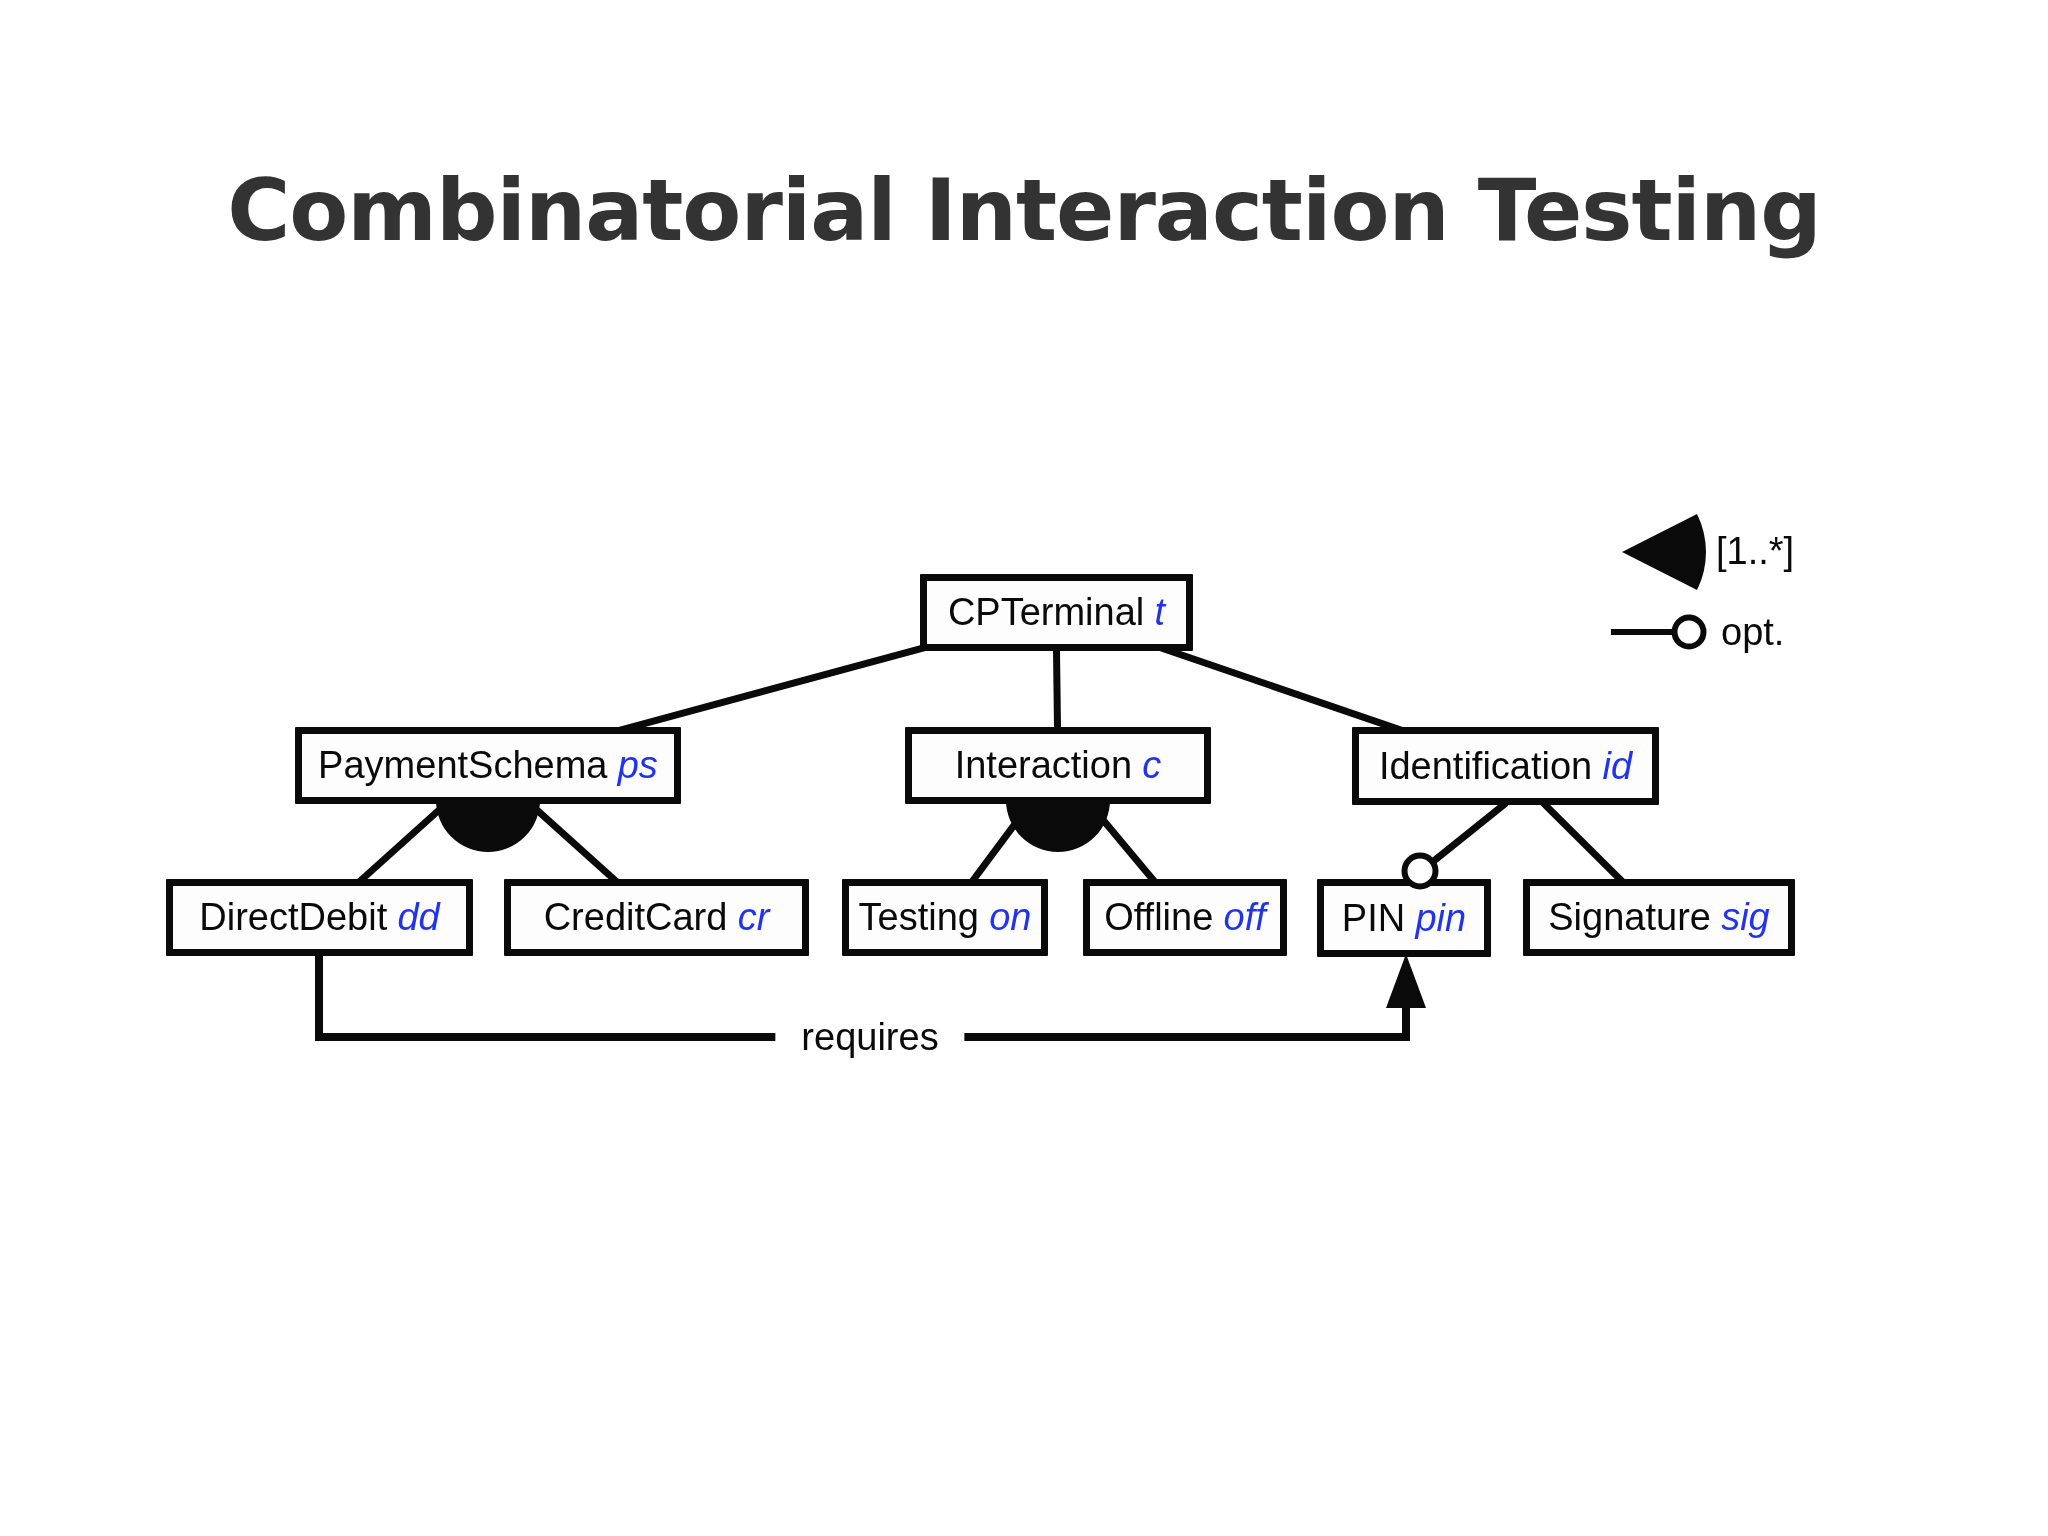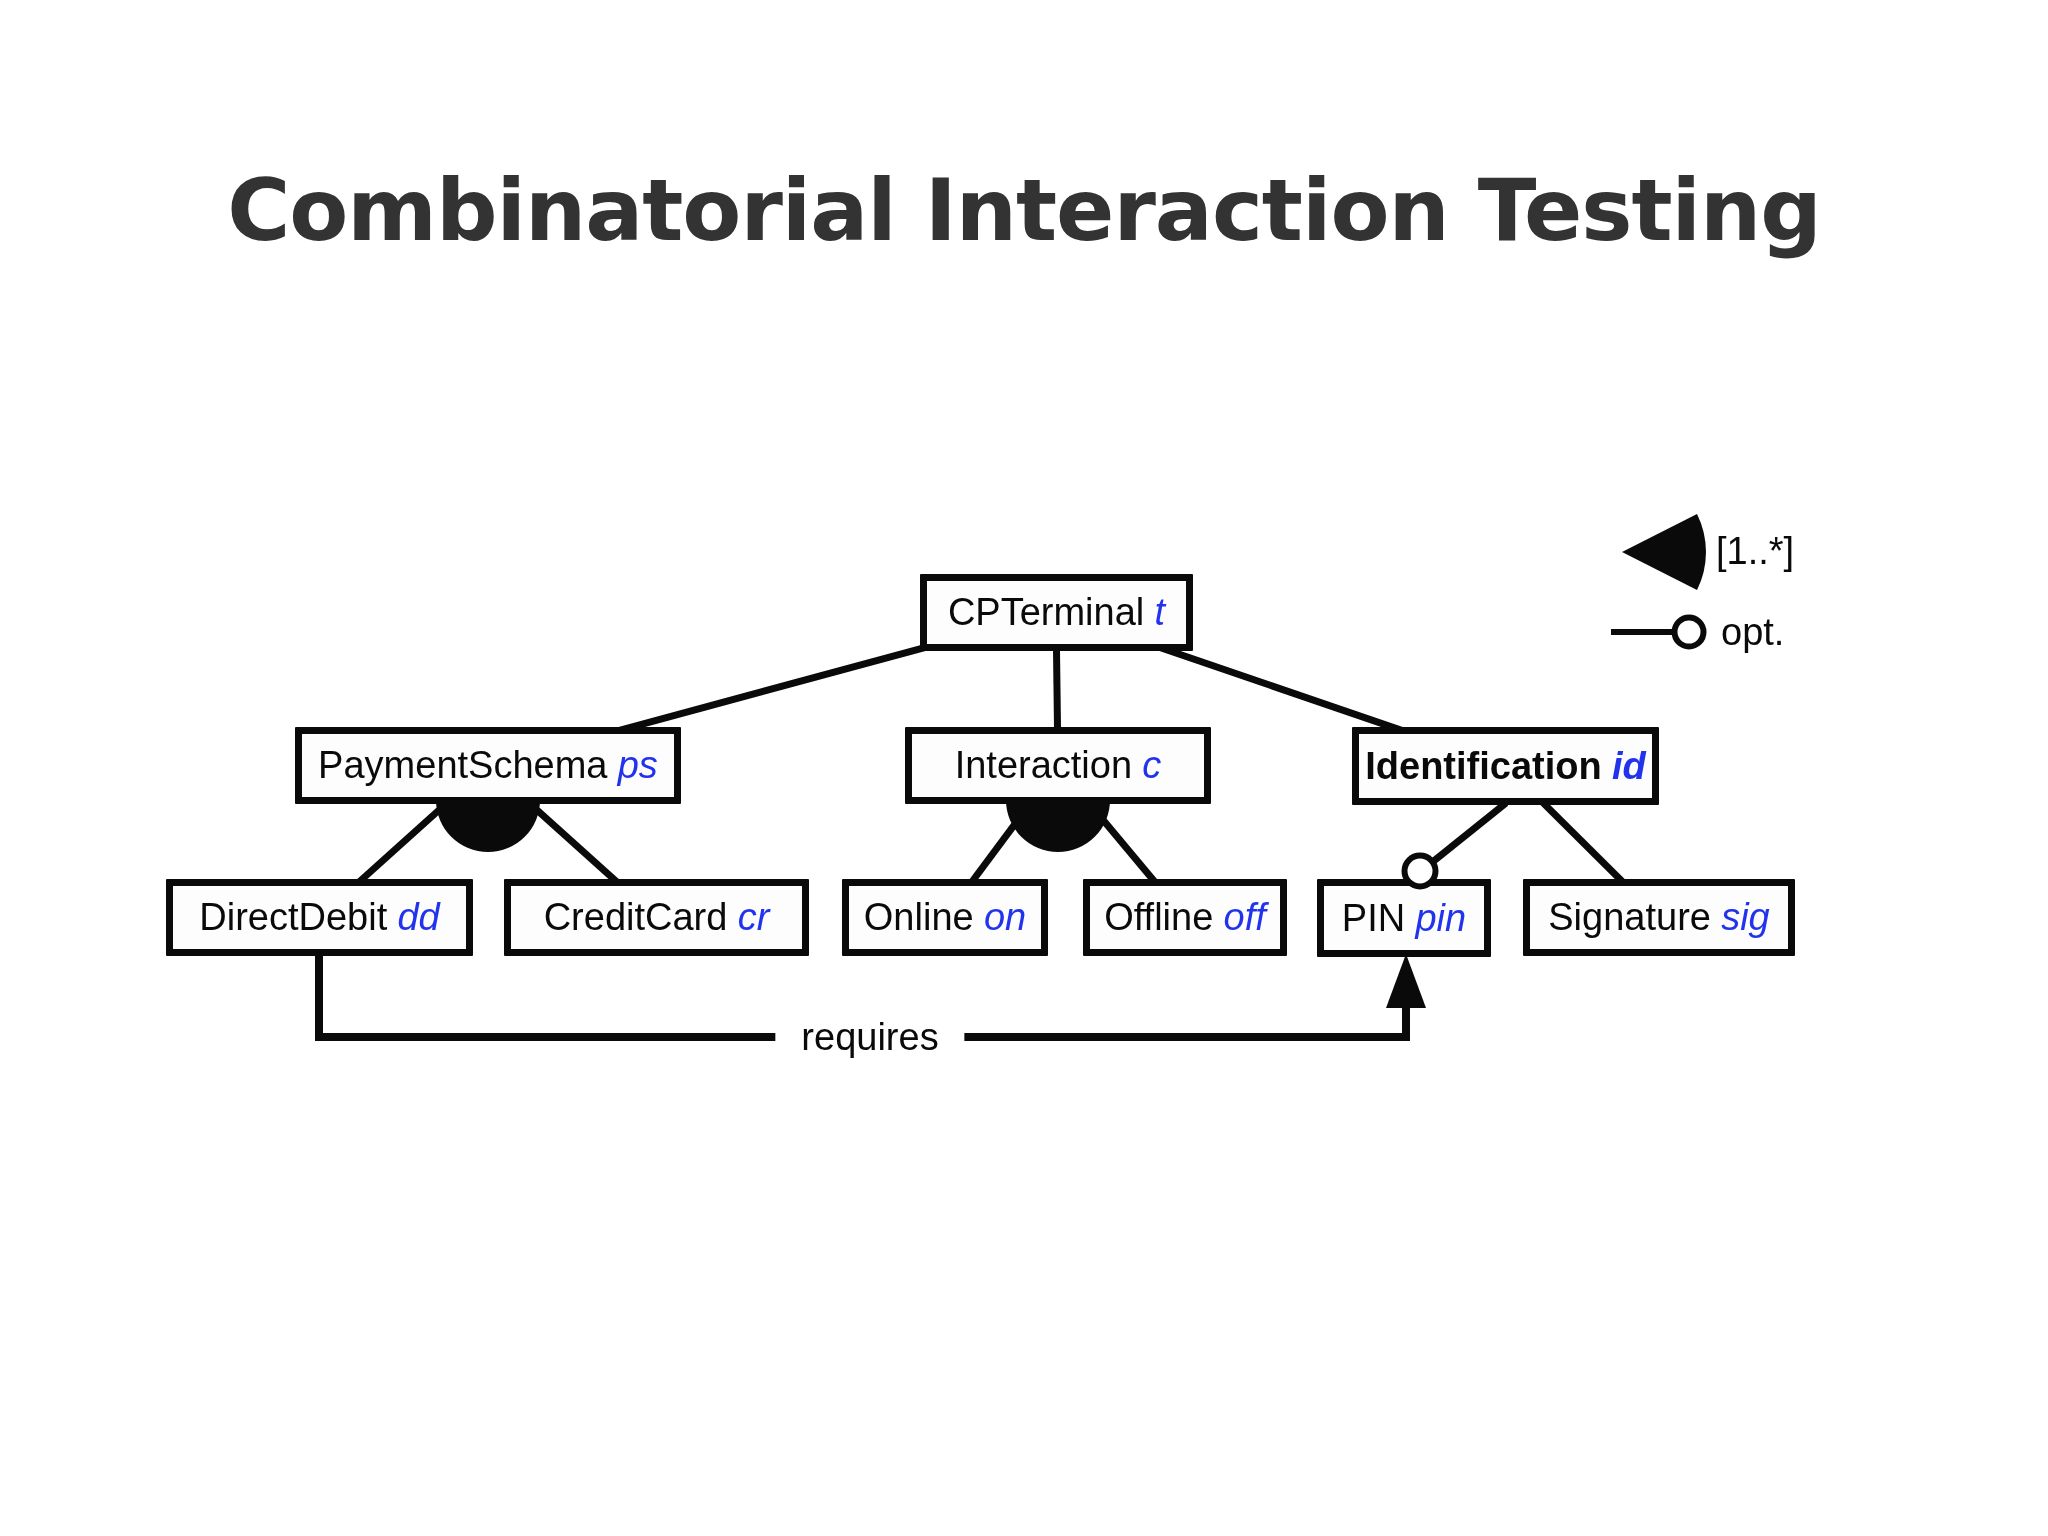--- a/index.html
+++ b/index.html
@@ -72,34 +72,34 @@
       <span class="ab">t</span>
   </div>
   <div class="node" style="left:295px;top:727px;width:386px;height:77px;">
     <span>PaymentSchema</span>
       <span class="ab">ps</span>
   </div>
   <div class="node" style="left:905px;top:727px;width:306px;height:77px;">
     <span>Interaction</span>
       <span class="ab">c</span>
   </div>
-  <div class="node" style="left:1352px;top:727px;width:307px;height:78px;font-weight:bold;">
+  <div class="node" style="left:1352px;top:727px;width:307px;height:78px;">
     <span>Identification</span>
       <span class="ab">id</span>
   </div>
   <div class="node" style="left:166px;top:879px;width:307px;height:77px;">
     <span>DirectDebit</span>
       <span class="ab">dd</span>
   </div>
   <div class="node" style="left:504px;top:879px;width:305px;height:77px;text-align:center;">
     <span>CreditCard</span>
       <span class="ab">cr</span>
   </div>
   <div class="node" style="left:842px;top:879px;width:206px;height:77px;">
-    <span>Online</span>
+    <span>Testing</span>
       <span class="ab">on</span>
   </div>
   <div class="node" style="left:1083px;top:879px;width:204px;height:77px;">
     <span>Offline</span>
       <span class="ab">off</span>
   </div>
   <div class="node" style="left:1317px;top:879px;width:174px;height:78px;">
     <span>PIN</span>
       <span class="ab">pin</span>
   </div>

